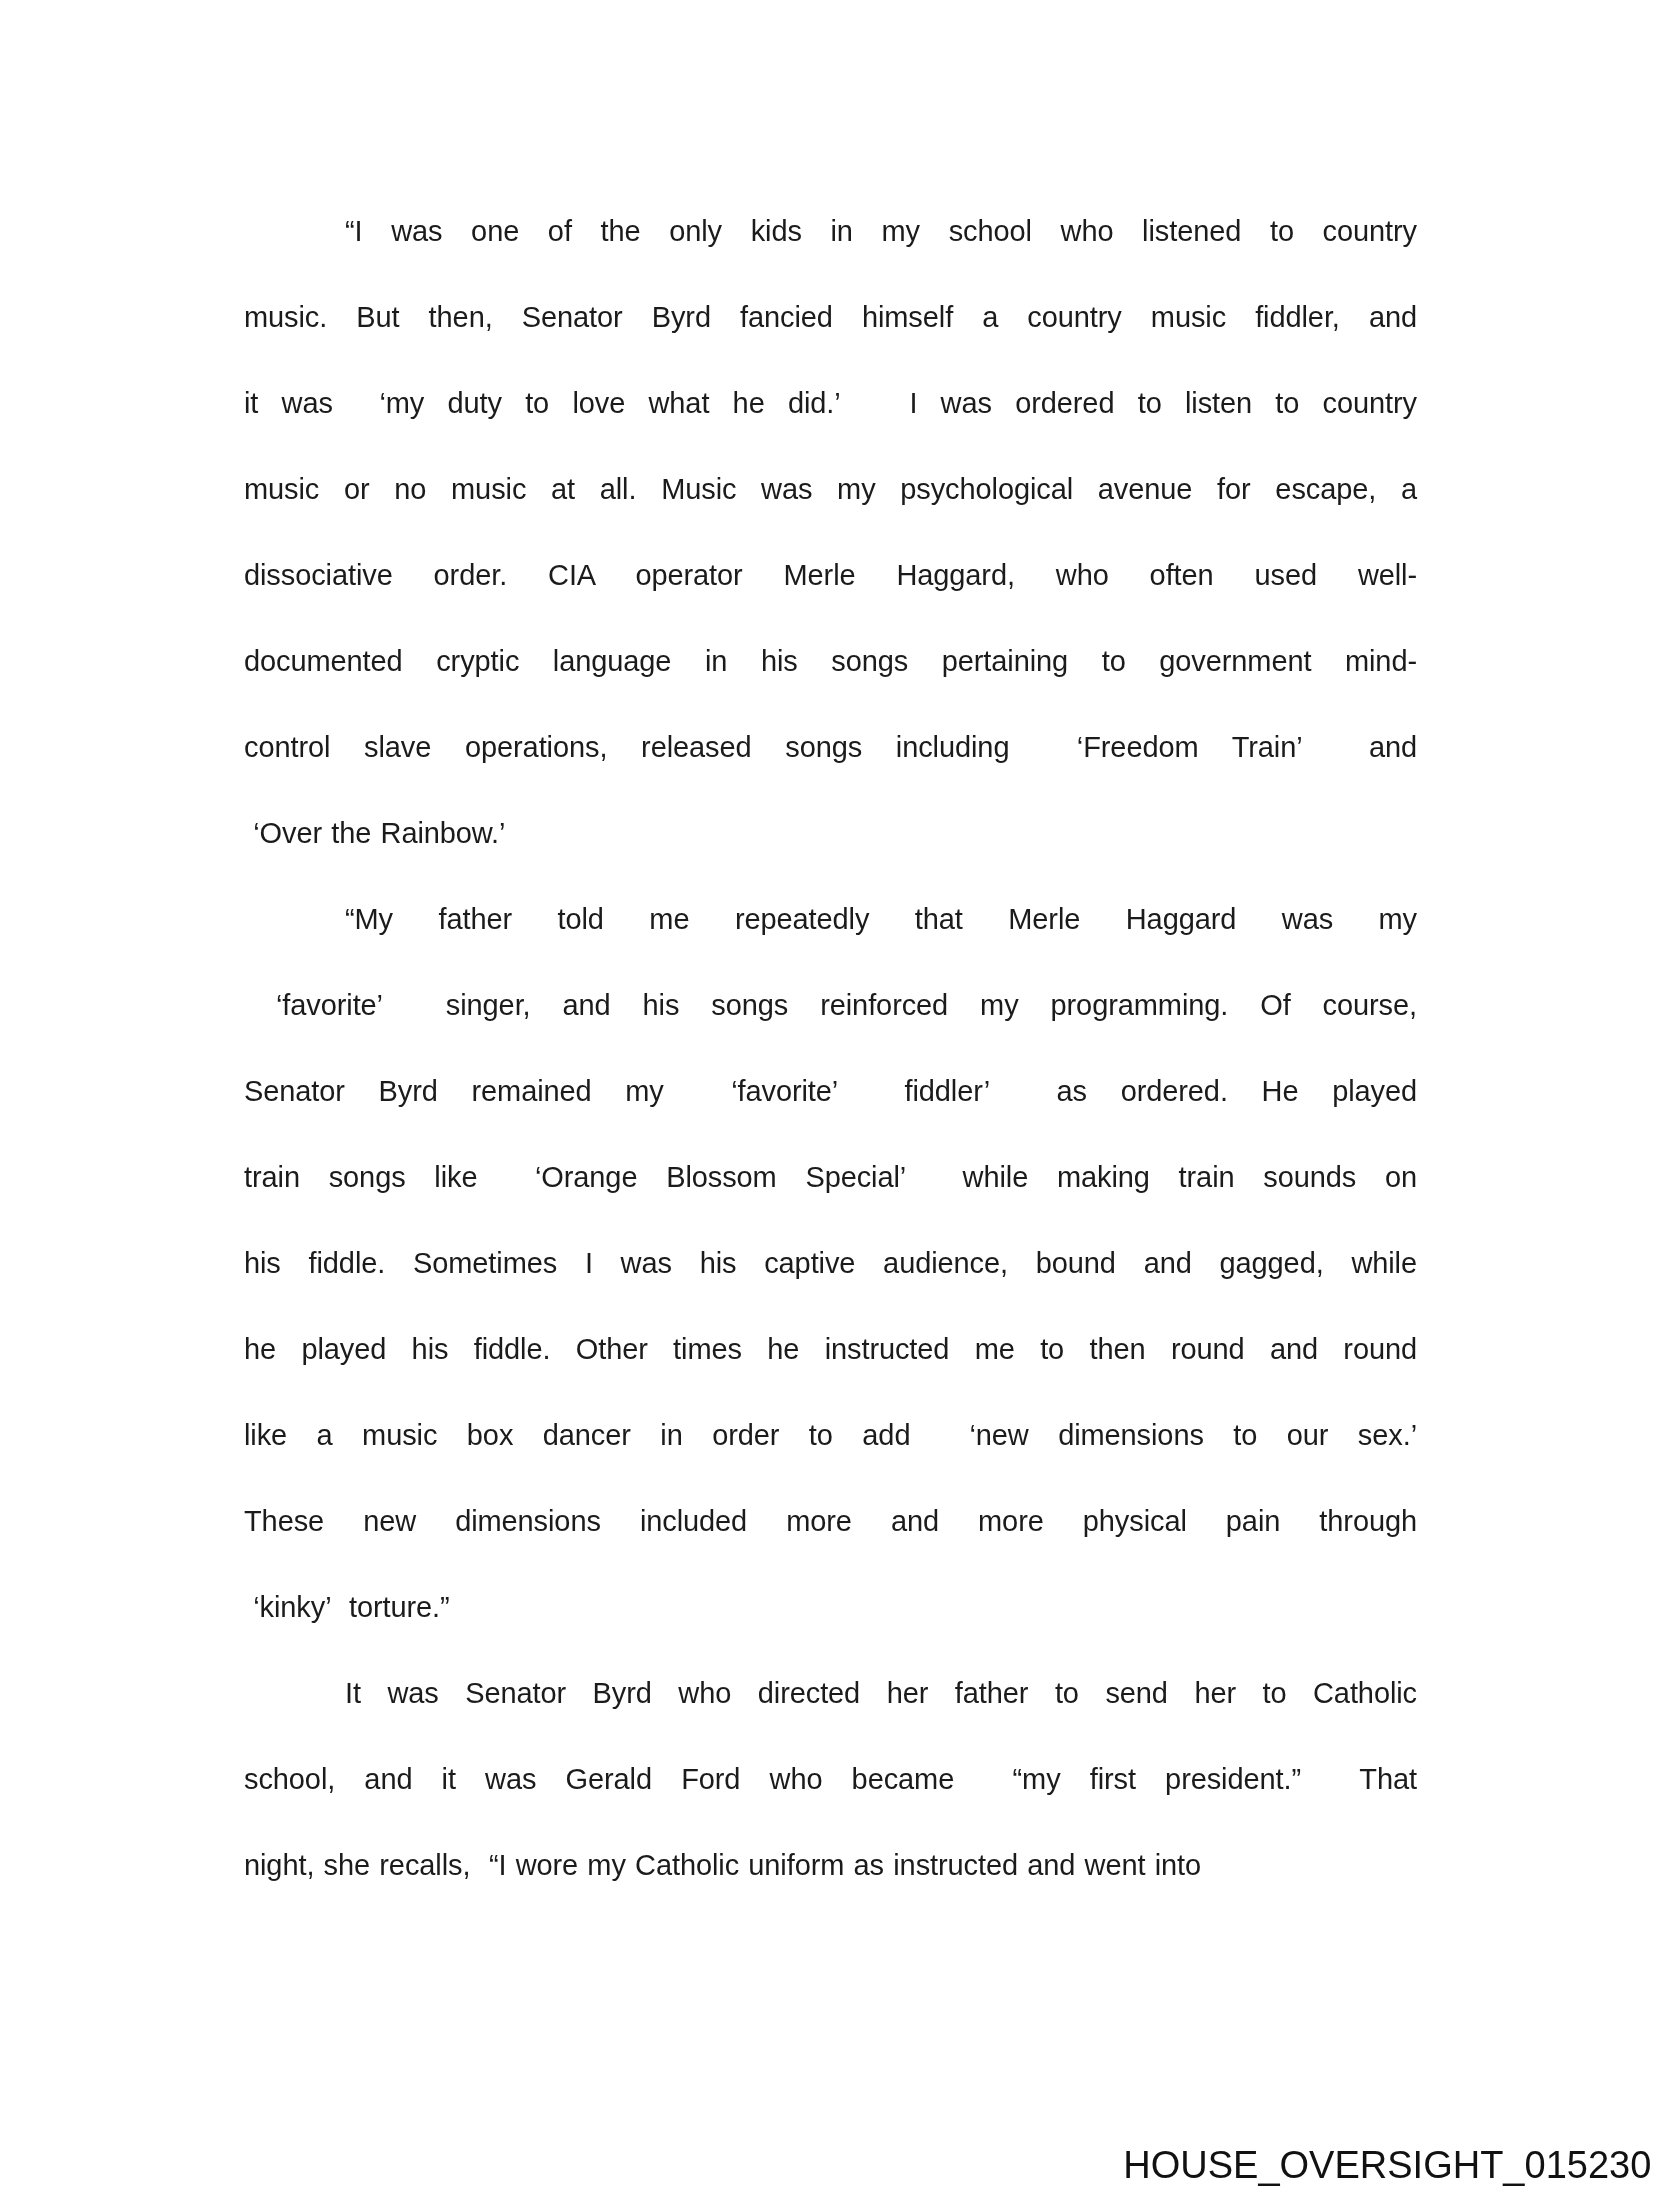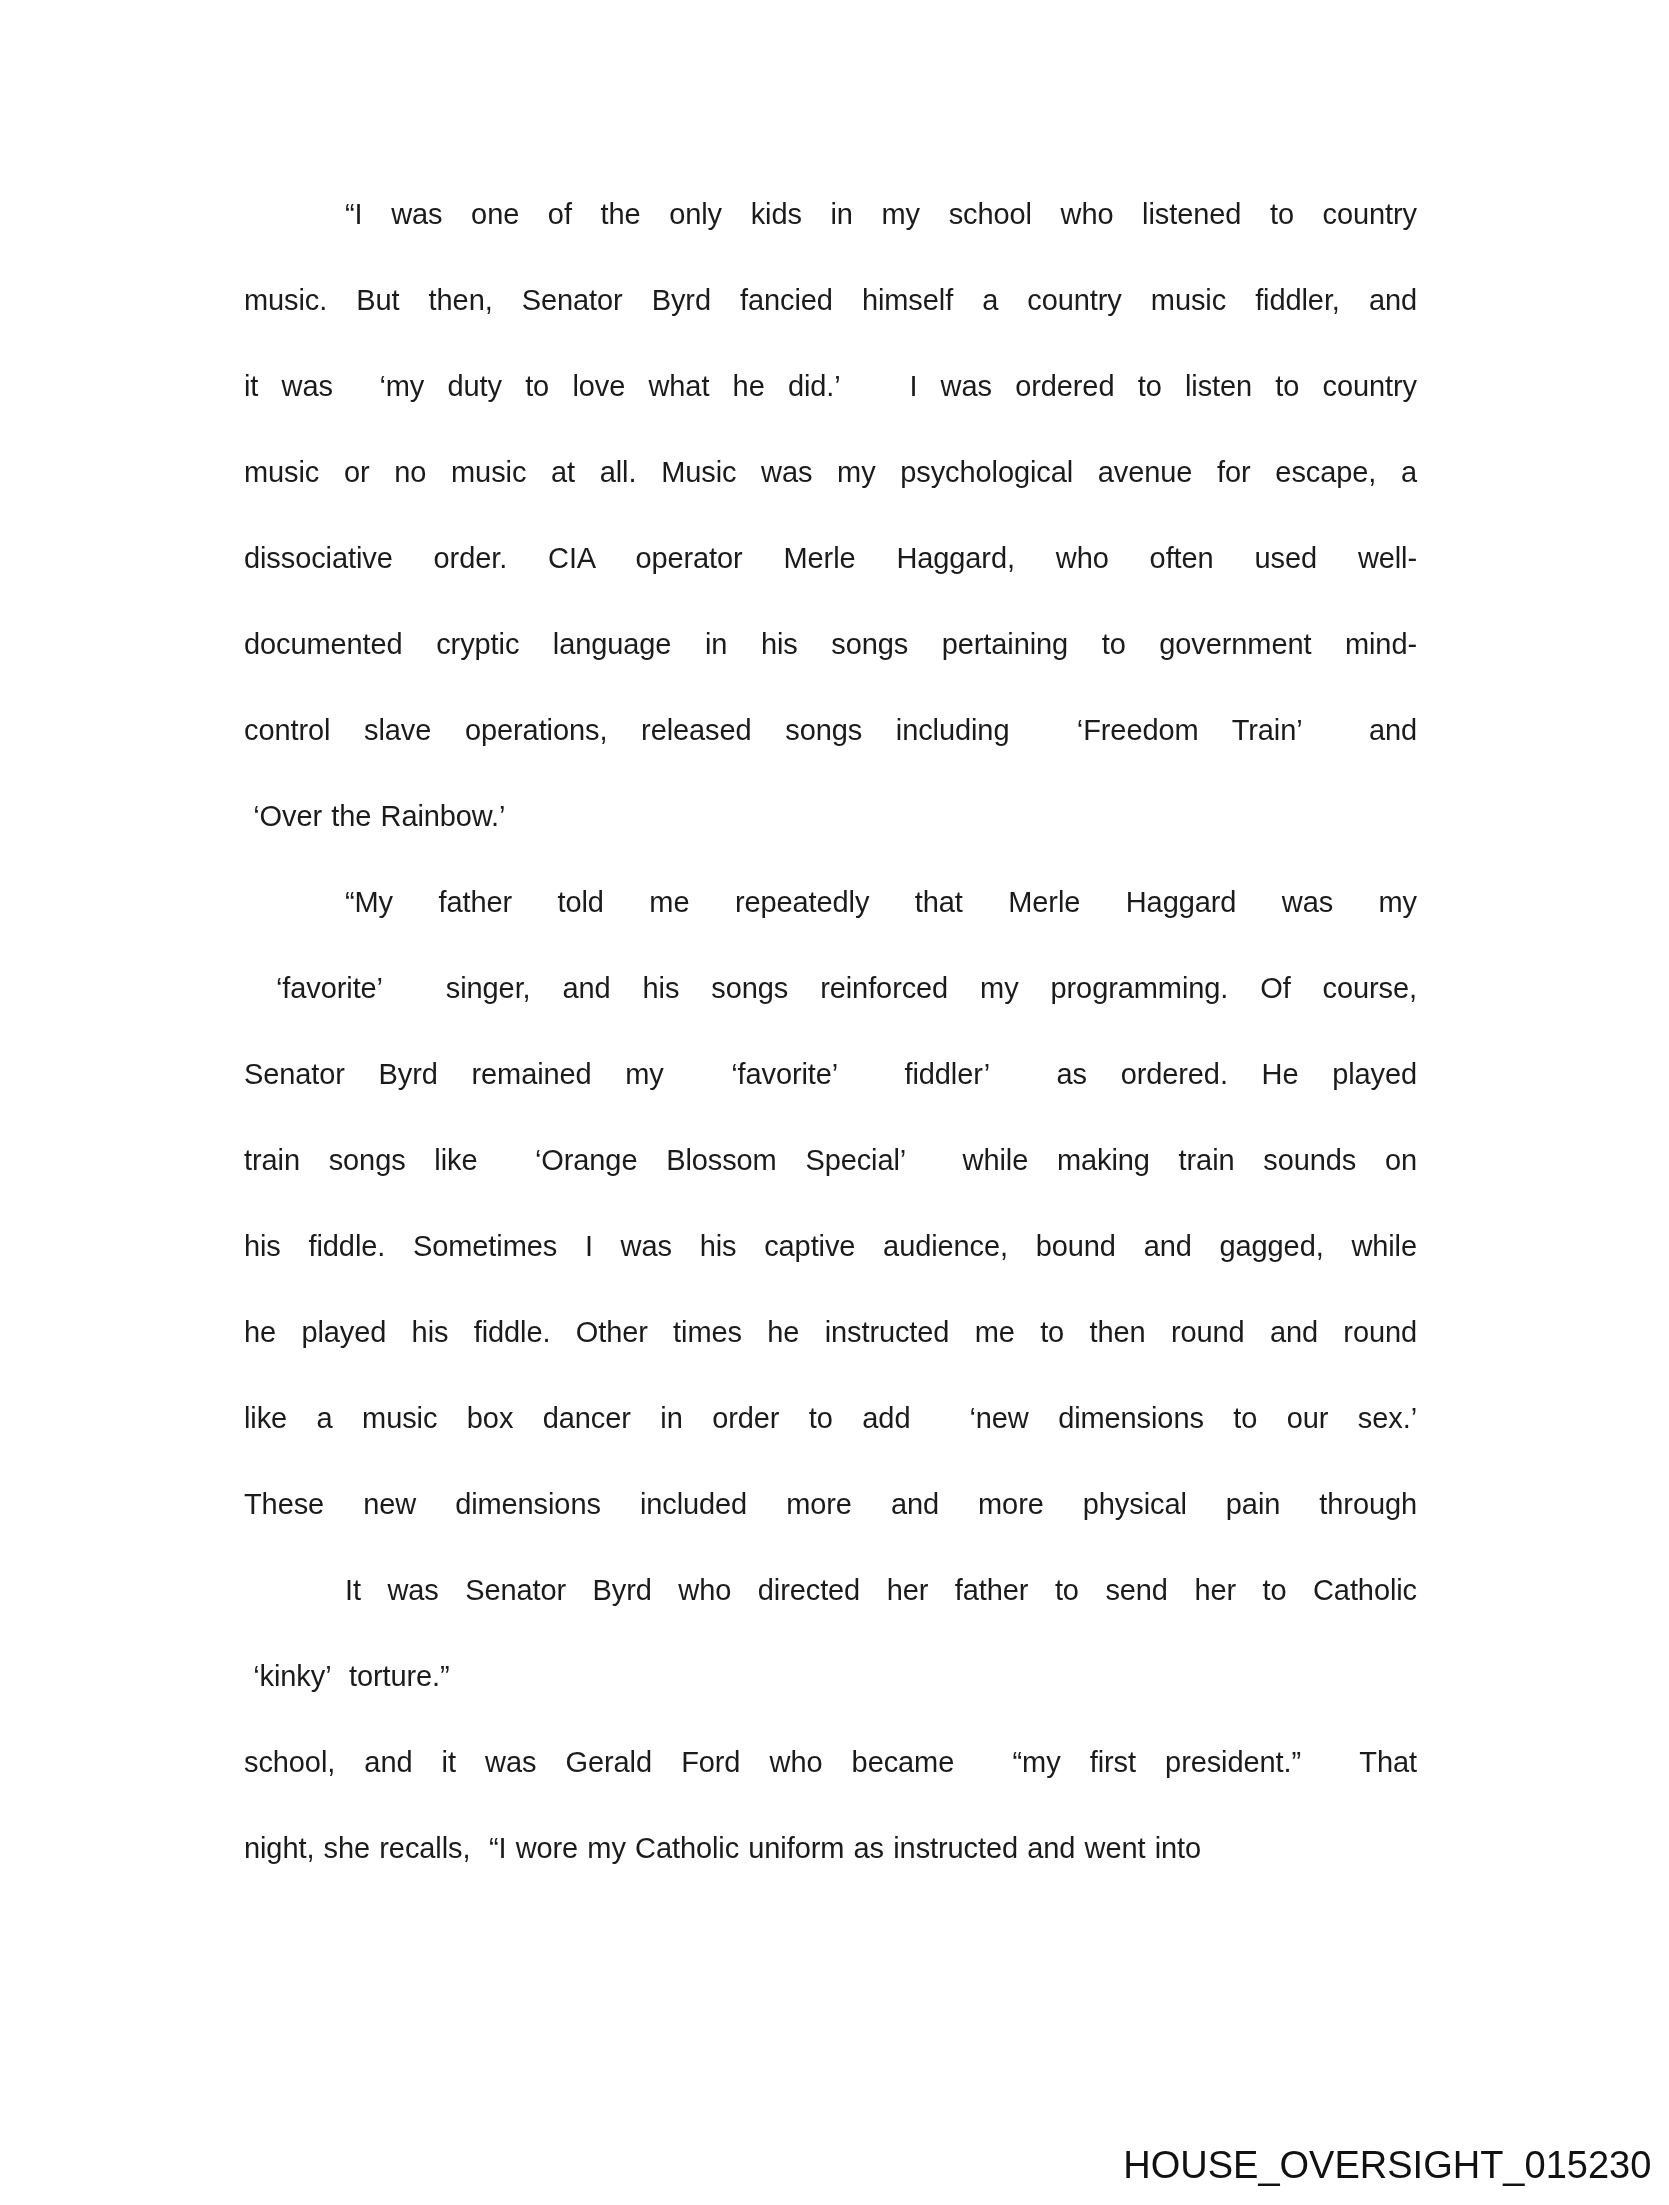--- a/index.html
+++ b/index.html
@@ -12,21 +12,21 @@
     width: 1669px;
     height: 2205px;
     font-family: "Liberation Sans", sans-serif;
     color: #1b1b1b;
     overflow: hidden;
   }
   .doc-body {
     position: absolute;
     left: 244px;
     right: 252px;
-    top: 171px;
+    top: 188px;
   }
   .line {
     font-size: 29px;
     line-height: 86px;
     letter-spacing: -0.1px;
     text-align: justify;
     text-align-last: justify;
     -moz-text-align-last: justify;
     word-spacing: 1.3px;
   }
@@ -60,20 +60,20 @@
     <div class="line">control slave operations, released songs including &nbsp;‘Freedom Train’ &nbsp;and</div>
     <div class="line last">&nbsp;‘Over the Rainbow.’</div>
     <div class="line first">“My father told me repeatedly that Merle Haggard was my</div>
     <div class="line">&nbsp;‘favorite’ &nbsp;singer, and his songs reinforced my programming. Of course,</div>
     <div class="line">Senator Byrd remained my &nbsp;‘favorite’ &nbsp;fiddler’ &nbsp;as ordered. He played</div>
     <div class="line">train songs like &nbsp;‘Orange Blossom Special’ &nbsp;while making train sounds on</div>
     <div class="line">his fiddle. Sometimes I was his captive audience, bound and gagged, while</div>
     <div class="line">he played his fiddle. Other times he instructed me to then round and round</div>
     <div class="line">like a music box dancer in order to add &nbsp;‘new dimensions to our sex.’</div>
     <div class="line">These new dimensions included more and more physical pain through</div>
+    <div class="line last">&nbsp;‘kinky’ &nbsp;torture.”</div>
     <div class="line first">It was Senator Byrd who directed her father to send her to Catholic</div>
-    <div class="line last">&nbsp;‘kinky’ &nbsp;torture.”</div>
     <div class="line">school, and it was Gerald Ford who became &nbsp;“my first president.” &nbsp;That</div>
     <div class="line last">night, she recalls, &nbsp;“I wore my Catholic uniform as instructed and went into</div>
   </main>
 
 <div class="bates">HOUSE_OVERSIGHT_015230</div>
 
 
 </body></html>

